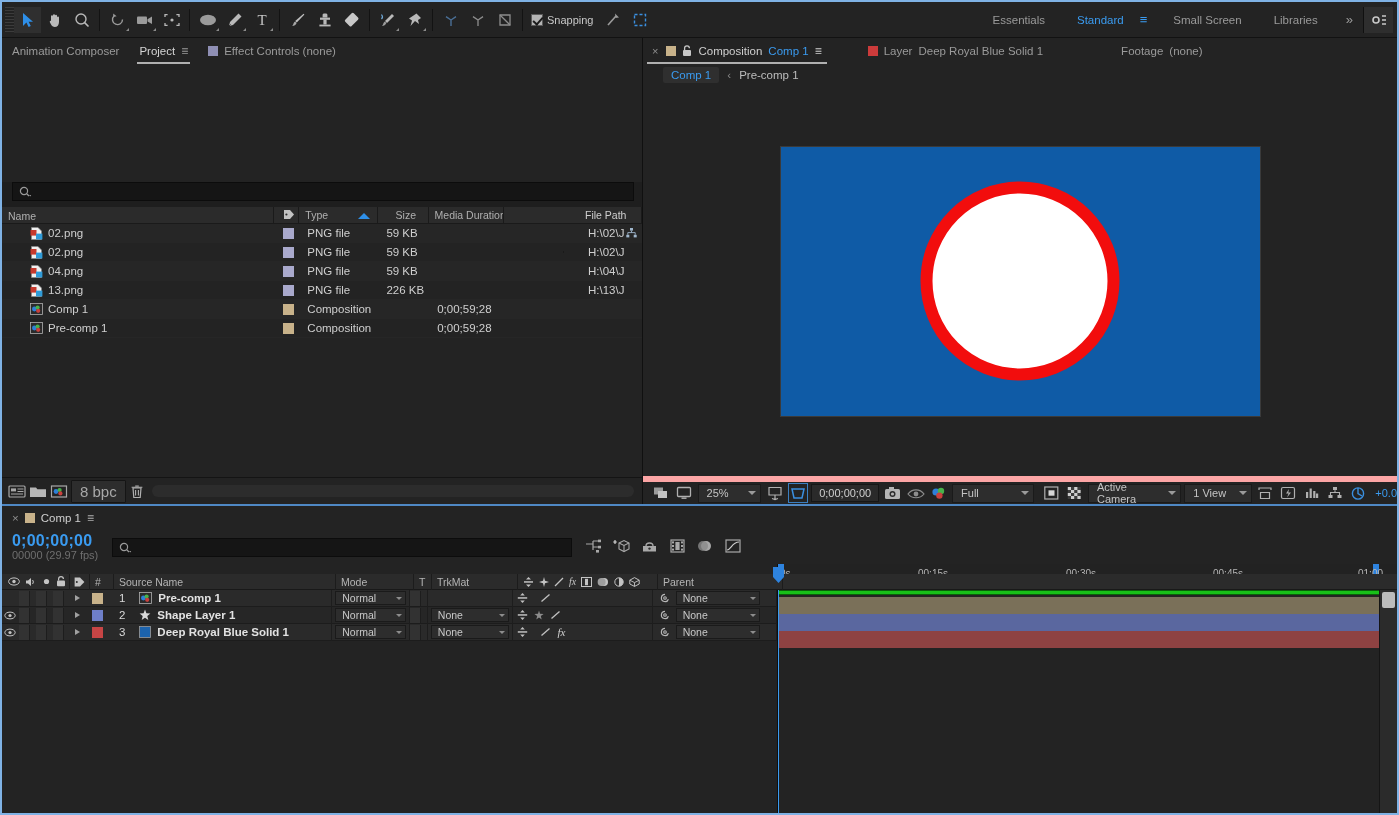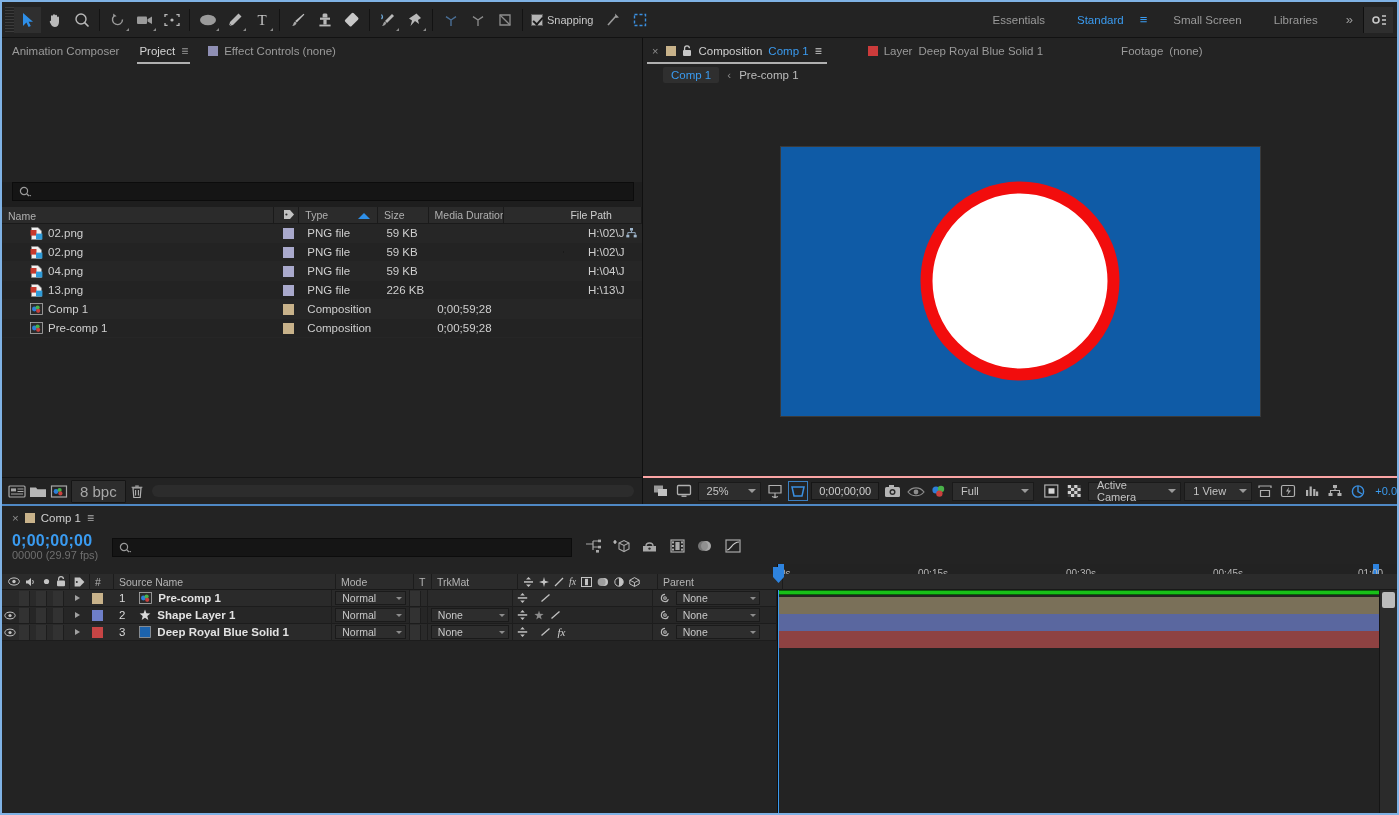--- a/index.html
+++ b/index.html
@@ -66,21 +66,21 @@
   #project-body { position:absolute; left:0; top:26px; right:0; bottom:27px; background:#1e1e1e; }
   #proj-thumb-area { height:118px; background:#232323; }
   #proj-search {
     position:absolute; left:10px; right:8px; top:118px; height:19px;
     background:#151515; border:1px solid #0c0c0c; display:flex; align-items:center; padding:0 6px;
   }
   #proj-search .q { color:#8e8e8e; font-size:11px; }
 
   #proj-table { position:absolute; left:0; top:143px; right:0; bottom:0; background:#232323; }
   .pt-head { display:flex; height:17px; background:#2b2b2b; border-bottom:1px solid #1a1a1a;
-     font-size:10.5px; color:#b0b0b0; }
+     font-size:10.5px; color:#b0b0b0;text-align:center; }
   .pt-head > div { border-right:1px solid #1a1a1a; padding:2px 0 0 6px; overflow:hidden; white-space:nowrap;}
   .pt-row { display:flex; height:19px; align-items:center; font-size:11.5px; color:#cfcfcf;
      border-bottom:1px solid #262626; }
   .pt-row:nth-child(odd) { background:#262626; }
   .pt-row > div { overflow:hidden; white-space:nowrap; }
   .c-name  { width:281px; display:flex; align-items:center; gap:5px; padding-left:14px;}
   .c-label { width:26px; display:flex; justify-content:center;}
   .c-type  { width:81px; padding-left:6px;}
   .c-size  { width:52px; padding-left:6px;}
   .c-dur   { width:78px; padding-left:6px;}
@@ -113,21 +113,21 @@
   .bc-item { color:#bdbdbd; cursor:pointer;}
 
   #viewer-stage { position:absolute; left:0; top:48px; right:0; bottom:28px; background:#232323;
      display:flex; align-items:center; justify-content:center; }
   #comp-canvas { width:481px; height:271px; background:#0f5ba6; position:relative;
      border:1px solid #3a3a3a; }
   #comp-circle { position:absolute; left:50%; top:50%; transform:translate(-50%,-50%);
      width:199px; height:199px; border-radius:50%; background:#ffffff; border:12px solid #f20d0d; }
 
   #viewer-toolbar { position:absolute; left:0; right:0; bottom:0; height:28px; background:#232323;
-     display:flex; align-items:center; gap:3px; padding-left:8px; border-top:2px solid #fca5a5;}
+     display:flex; align-items:center; gap:3px; padding-left:8px; border-top:6px solid #fca5a5;}
   .vt-btn { width:22px; height:20px; display:flex; align-items:center; justify-content:center; cursor:pointer;}
   .vt-btn.framed { border:1px solid #3a7fc1; }
   .vt-sel { background:#2d2d2d; border:1px solid #1a1a1a; height:19px; display:flex; align-items:center;
      justify-content:space-between; padding:0 4px 0 8px; font-size:11px; color:#c4c4c4; cursor:pointer;}
   .caret { width:0;height:0; border-left:4px solid transparent; border-right:4px solid transparent;
      border-top:4px solid #9a9a9a; margin-left:6px;}
   .tc-box { background:#2a2a2a; border:1px solid #161616; color:#cfcfcf; font-size:11px;
      padding:2px 7px; cursor:pointer;}
   .plusnum { color:#3a9bf0; font-size:11px; padding-left:4px;}
 

